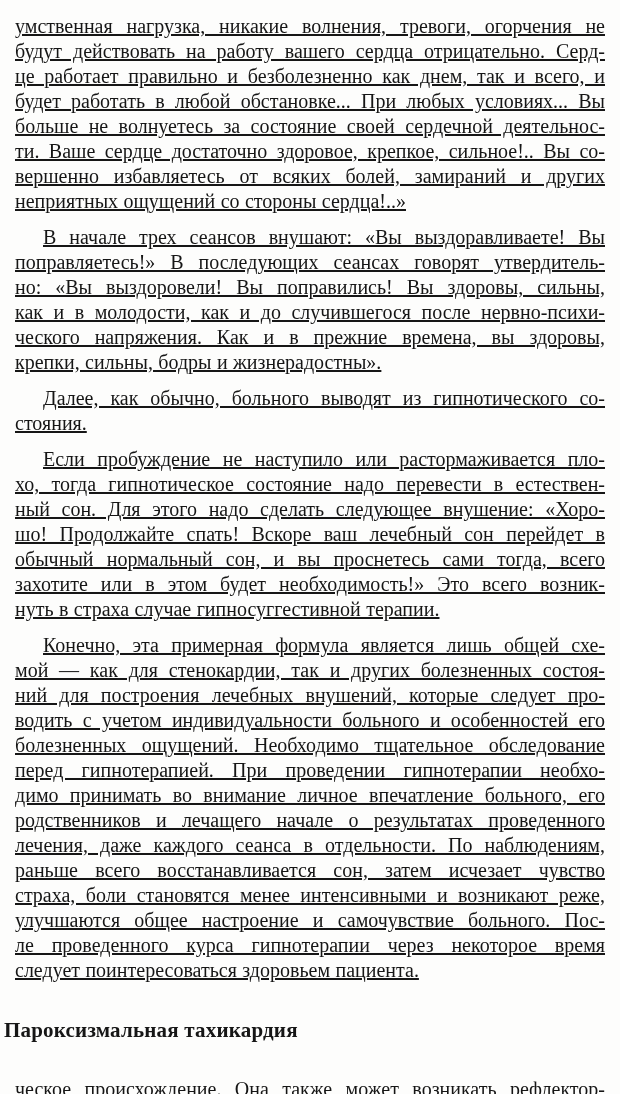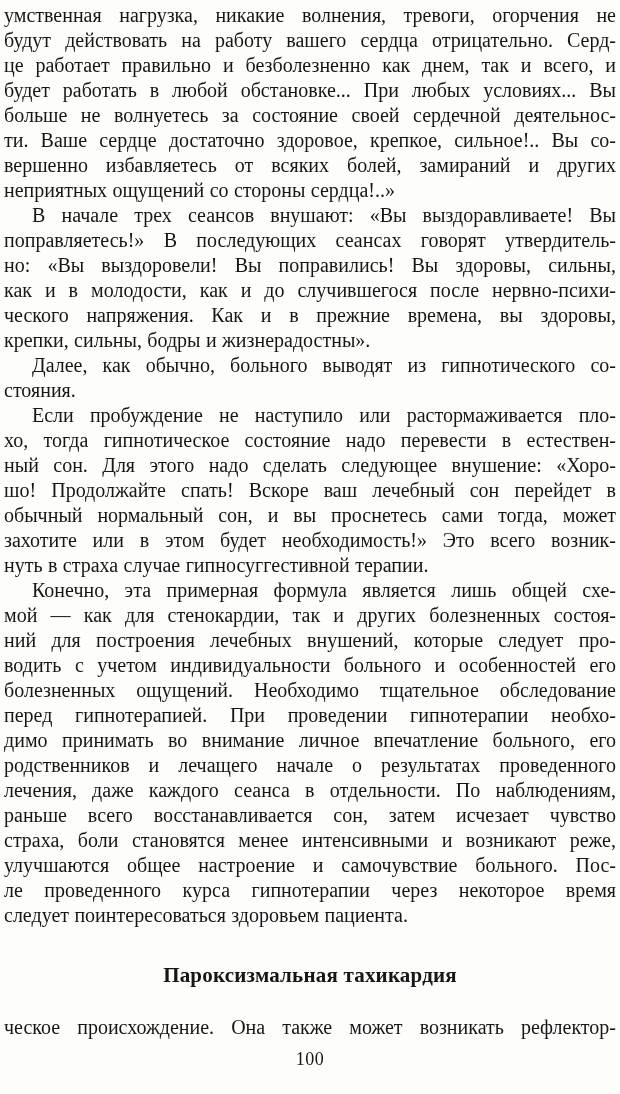--- a/index.html
+++ b/index.html
@@ -15,36 +15,35 @@
     background: #fdfdfc;
     color: #161616;
     font-family: "Liberation Serif", "DejaVu Serif", serif;
     font-size: 20px;
     line-height: 25px;
     padding: 3px 4px;
     box-sizing: border-box;
     overflow: hidden;
   }
   .body-text { width: 100%; }
-  .paragraph { margin: 0; padding: 0; }
+  .paragraph { margin: 11px; padding: 0; text-decoration: underline; }
   .line {
     height: 25px;
     overflow: hidden;
     text-align: justify;
     text-align-last: justify;
     word-spacing: 0.02em;
   }
   .line.indent { text-indent: 28px; }
   .line.last { text-align-last: left; }
   .heading {
     font-weight: bold;
     font-size: 21px;
     line-height: 25px;
-    text-align: center;
-    margin: 35px 0 27px 0;
+    margin: 35px 0 34px 0;
     letter-spacing: 0.2px;
   }
   .page-number {
     margin-top: 7px;
     height: 25px;
     line-height: 25px;
     text-align: center;
     font-size: 18px;
     letter-spacing: 0.5px;
   }
@@ -74,21 +73,21 @@
       </div>
       <div class="paragraph">
         <div class="line indent">Далее, как обычно, больного выводят из гипнотического со-</div>
         <div class="line last">стояния.</div>
       </div>
       <div class="paragraph">
         <div class="line indent">Если пробуждение не наступило или растормаживается пло-</div>
         <div class="line">хо, тогда гипнотическое состояние надо перевести в естествен-</div>
         <div class="line">ный сон. Для этого надо сделать следующее внушение: «Хоро-</div>
         <div class="line">шо! Продолжайте спать! Вскоре ваш лечебный сон перейдет в</div>
-        <div class="line">обычный нормальный сон, и вы проснетесь сами тогда, может</div>
+        <div class="line">обычный нормальный сон, и вы проснетесь сами тогда, всего</div>
         <div class="line">захотите или в этом будет необходимость!» Это всего возник-</div>
         <div class="line last">нуть в страха случае гипносуггестивной терапии.</div>
       </div>
       <div class="paragraph">
         <div class="line indent">Конечно, эта примерная формула является лишь общей схе-</div>
         <div class="line">мой — как для стенокардии, так и других болезненных состоя-</div>
         <div class="line">ний для построения лечебных внушений, которые следует про-</div>
         <div class="line">водить с учетом индивидуальности больного и особенностей его</div>
         <div class="line">болезненных ощущений. Необходимо тщательное обследование</div>
         <div class="line">перед гипнотерапией. При проведении гипнотерапии необхо-</div>

